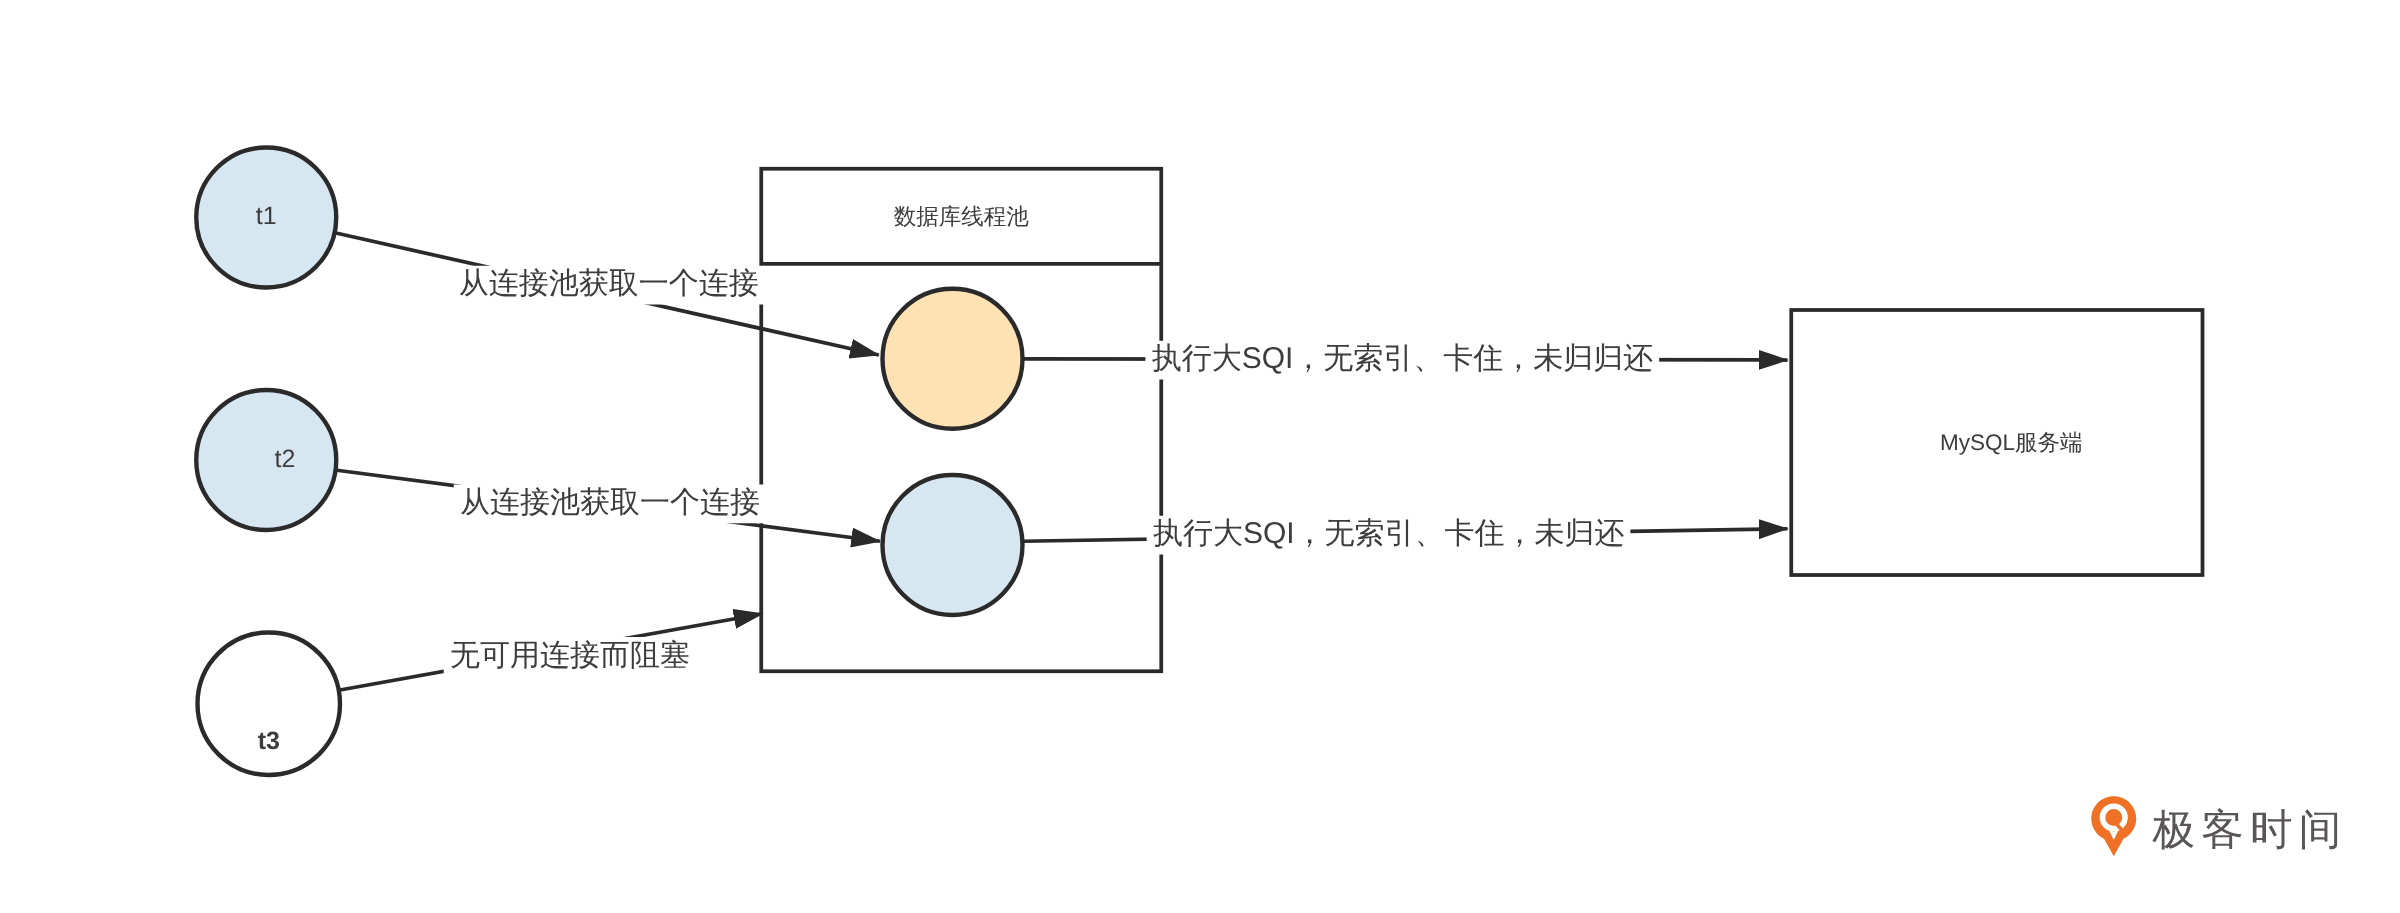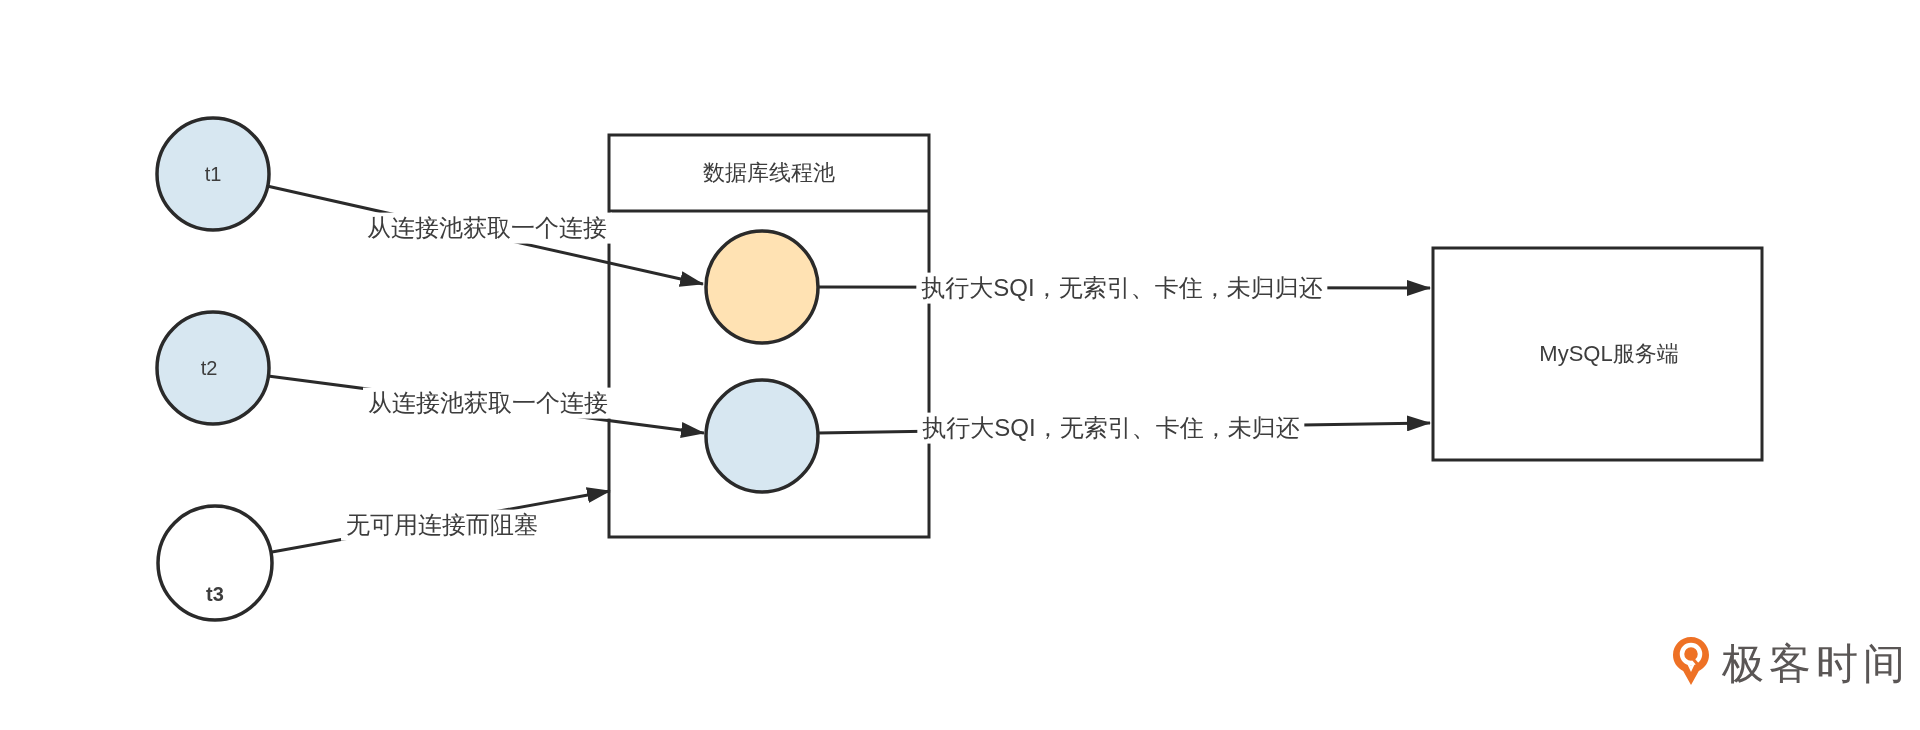--- a/index.html
+++ b/index.html
@@ -28,34 +28,34 @@
     transform: translate(-50%, -50%);
     background: transparent;
     color: #3d3d3d;
     font-size: 20px;
     white-space: nowrap;
   }
   .box-title {
     position: absolute;
     transform: translate(-50%, -50%);
     color: #3d3d3d;
-    font-size: 22px;
+    font-size: 18px;
     white-space: nowrap;
   }
   .logo {
     position: absolute;
     left: 1672px;
     top: 636px;
     display: flex;
     align-items: center;
     gap: 12px;
   }
   .logo-text {
     color: #5a5655;
-    font-size: 42px;
+    font-size: 34px;
     letter-spacing: 5px;
     white-space: nowrap;
   }
 </style>
 </head>
 <body>
 
 <div class="stage">
 
   <svg class="layer" width="1920" height="730" viewBox="0 0 1920 730">
@@ -78,29 +78,29 @@
     <rect x="1433" y="248" width="329" height="212" fill="#ffffff" stroke="#2a2a2a" stroke-width="3"></rect>
 
     <line x1="267" y1="186" x2="703" y2="284" stroke="#2a2a2a" stroke-width="3" marker-end="url(#arr)"></line>
     <line x1="268" y1="376" x2="704" y2="433" stroke="#2a2a2a" stroke-width="3" marker-end="url(#arr)"></line>
     <line x1="272" y1="552" x2="610" y2="491" stroke="#2a2a2a" stroke-width="3" marker-end="url(#arr)"></line>
     <line x1="818" y1="287" x2="1430" y2="288" stroke="#2a2a2a" stroke-width="3" marker-end="url(#arr)"></line>
     <line x1="818" y1="433" x2="1430" y2="423" stroke="#2a2a2a" stroke-width="3" marker-end="url(#arr)"></line>
   </svg>
 
   <div class="node-lbl" style="left:213px; top:174px;">t1</div>
-  <div class="node-lbl" style="left:209px; top:368px;">t2</div>
+  <div class="node-lbl" style="left:228px; top:368px;">t2</div>
   <div class="node-lbl" style="left:215px; top:594px;font-weight:bold;">t3</div>
 
   <div class="box-title" style="left:769px; top:173px;">数据库线程池</div>
   <div class="box-title" style="left:1597px; top:354px;margin-left:12px;">MySQL服务端</div>
 
   <div class="lbl" style="left:487px; top:228px;">从连接池获取一个连接</div>
   <div class="lbl" style="left:488px; top:403px;">从连接池获取一个连接</div>
-  <div class="lbl" style="left:442px; top:525px;">无可用连接而阻塞</div>
+  <div class="lbl" style="left:456px; top:525px;">无可用连接而阻塞</div>
   <div class="lbl" style="left:1122px; top:288px;">执行大SQI，无索引、卡住，未归归还</div>
   <div class="lbl" style="left:1111px; top:428px;">执行大SQI，无索引、卡住，未归还</div>
 
   <div class="logo">
     <svg width="38" height="56" viewBox="0 0 38 56">
       <path d="M19 1 C29 1 37 9 37 19 C37 26.2 32.6 32.2 26.8 35 L19 49 L11.2 35 C5.4 32.2 1 26.2 1 19 C1 9 9 1 19 1 Z" fill="#ee7125"></path>
       <circle cx="19" cy="18" r="9" fill="none" stroke="#ffffff" stroke-width="4.5"></circle>
       <path d="M14.5 26.5 L19 36 L23.5 26.5 L19 29.5 Z" fill="#ffffff"></path>
       <path d="M21.5 23.5 L27.5 30.5" stroke="#ee7125" stroke-width="3" stroke-linecap="round"></path>
     </svg>

